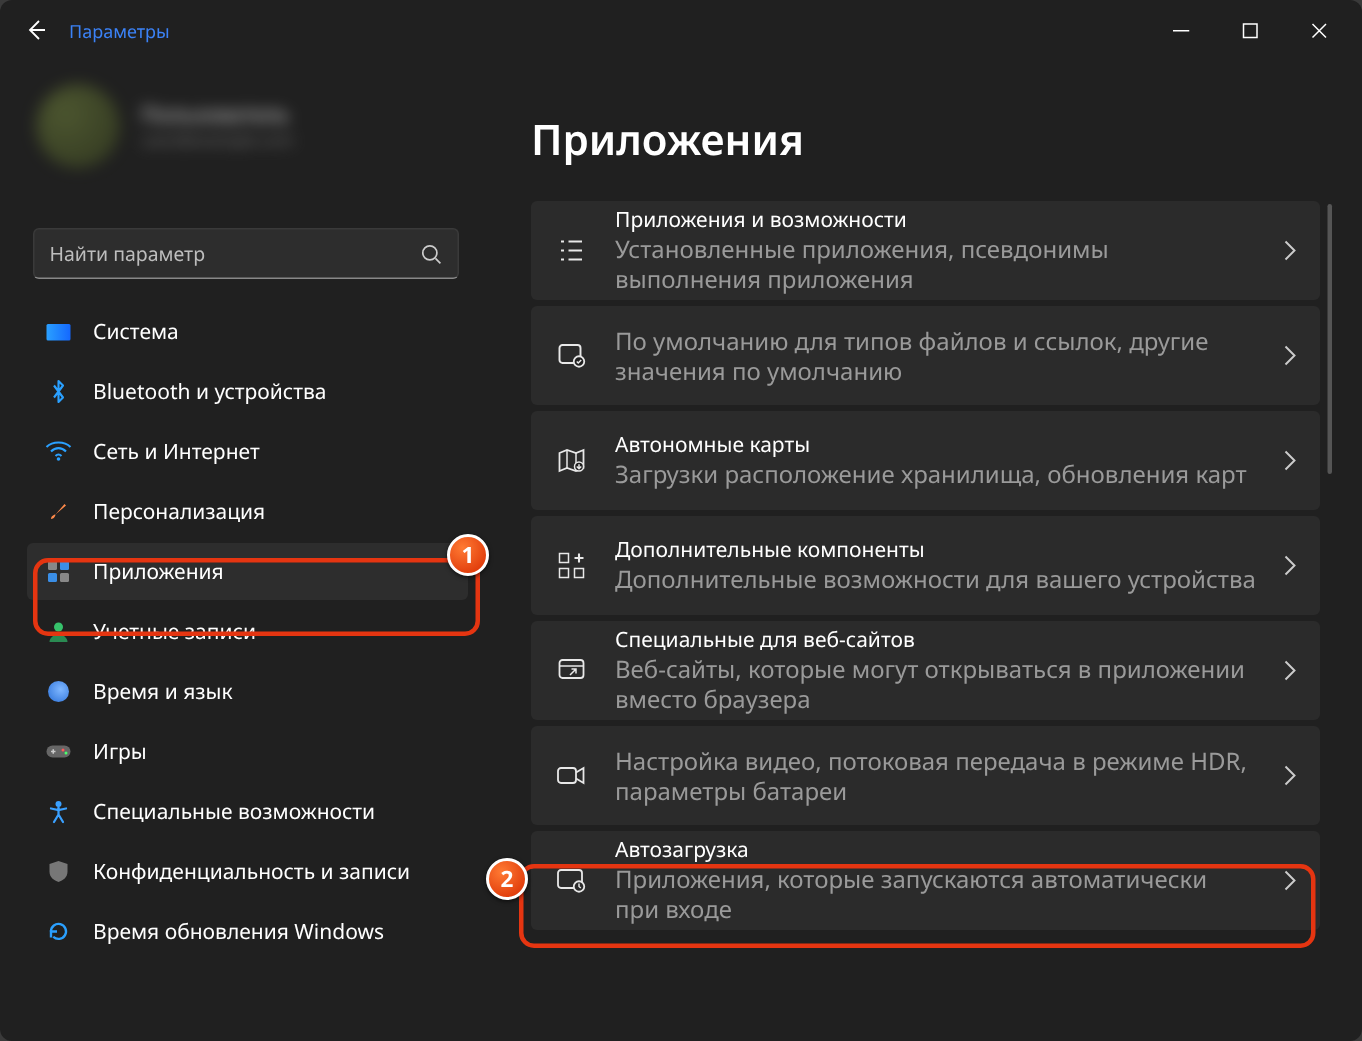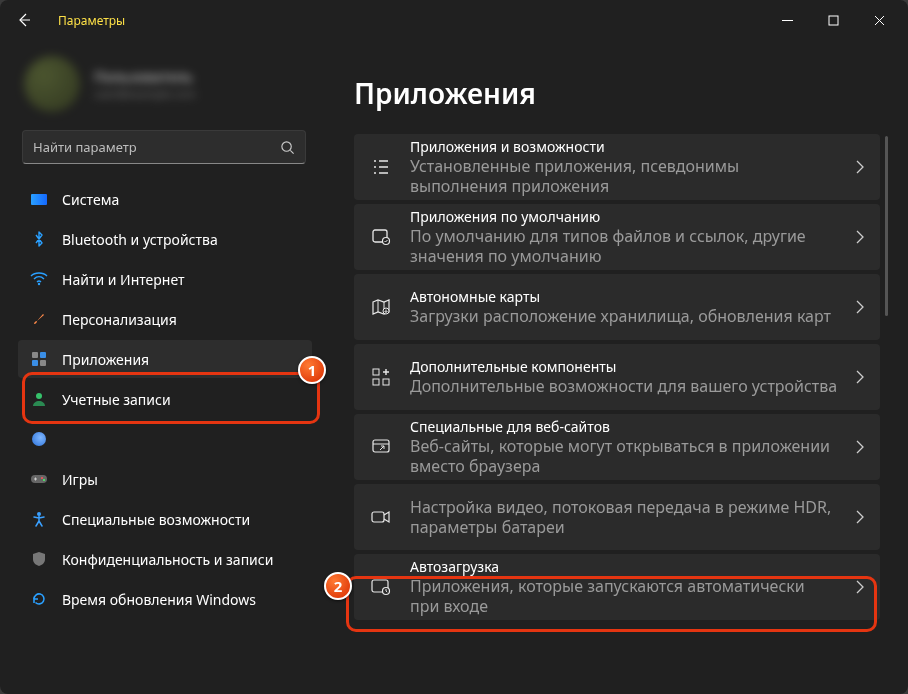--- a/index.html
+++ b/index.html
@@ -8,31 +8,31 @@
     width: 908px; height: 694px; background: #202020; border-radius: 8px;
     margin: 0; position: relative; overflow: hidden; color: #fff;
   }
   .titlebar {
     height: 40px; display: flex; align-items: center; padding: 0 6px;
   }
   .back-btn {
     width: 36px; height: 36px; display: flex; align-items: center; justify-content: center;
     border-radius: 4px; cursor: pointer; color: #fff;
   }
-  .app-title { font-size: 12px; margin-left: 16px; color: #fde047; text-align: right; }
+  .app-title { font-size: 12px; margin-left: 4px; color: #3b82f6; text-align: right; }
   .win-controls { margin-left: auto; display: flex; }
   .win-btn { width: 46px; height: 40px; display:flex; align-items:center; justify-content:center; color:#fff; }
   .body { display: flex; height: calc(694px - 40px); }
   .sidebar { width: 320px; padding: 10px 8px 10px 18px; display:flex; flex-direction:column; }
   .profile { display:flex; align-items:center; gap:14px; padding:6px 6px 18px 6px; filter: blur(5px); opacity:.6; }
   .avatar { width:56px; height:56px; border-radius:50%; background: radial-gradient(circle at 35% 35%, #6a7a3a, #3b4520); }
   .profile-text .pname { font-size:14px; font-weight:600; }
   .profile-text .pmail { font-size:11px; color:#aaa; }
   .search {
-    margin: 0 6px 16px 4px; height: 34px; background:#2d2d2d; border:1px solid #3a3a3a;
+    margin: 22px 6px 16px 4px; height: 34px; background:#2d2d2d; border:1px solid #3a3a3a;
     border-radius:4px; display:flex; align-items:center; padding:0 10px; border-bottom:1px solid #888;
   }
   .search input {
     flex:1; background:transparent; border:none; outline:none; color:#ccc; font-size:13px;
   }
   .search input::placeholder{ color:#bdbdbd; }
   .search .sicon { color:#ccc; }
   .nav { display:flex; flex-direction:column; gap:2px; }
   .nav-item {
     display:flex; align-items:center; height:38px; padding:0 12px; border-radius:4px;
@@ -149,21 +149,21 @@
           </span>
           <span class="nlabel">Bluetooth и устройства</span>
         </div>
         <div class="nav-item">
           <span class="nicon">
             <svg width="18" height="14" viewBox="0 0 18 14">
                 <path d="M1 4c4-4 12-4 16 0M4 7c3-3 7-3 10 0M7 10c1.3-1.3 2.7-1.3 4 0" stroke="#2aa0ff" fill="none" stroke-width="1.4"></path>
                 <circle cx="9" cy="12" r="1.2" fill="#2aa0ff"></circle>
               </svg>
           </span>
-          <span class="nlabel">Найти и Интернет</span>
+          <span class="nlabel">Сеть и Интернет</span>
         </div>
         <div class="nav-item">
           <span class="nicon">
             <svg width="16" height="16" viewBox="0 0 16 16">
                 <path d="M3 13c0-2 2-3 3-3l6-7 1 1-7 6c0 1-1 3-3 3z" fill="#ff8a4a"></path>
               </svg>
           </span>
           <span class="nlabel">Персонализация</span>
         </div>
         <div class="nav-item selected">
@@ -183,20 +183,21 @@
                 <circle cx="8" cy="5" r="3" fill="#36c26b"></circle>
                 <path d="M2 15c0-3 3-5 6-5s6 2 6 5" fill="#2a8a52"></path>
               </svg>
           </span>
           <span class="nlabel">Учетные записи</span>
         </div>
         <div class="nav-item">
           <span class="nicon">
               <span class="ic-time"></span>
             </span>
+          <span class="nlabel">Время и язык</span>
         </div>
         <div class="nav-item">
           <span class="nicon">
             <svg width="18" height="12" viewBox="0 0 18 12">
                 <rect x="1" y="2" width="16" height="8" rx="4" fill="#666"></rect>
                 <circle cx="12" cy="5" r="1" fill="#ff5a5a"></circle>
                 <circle cx="14" cy="7" r="1" fill="#4aff6a"></circle>
                 <path d="M4 6h3M5.5 4.5v3" stroke="#ccc"></path>
               </svg>
           </span>
@@ -256,21 +257,20 @@
 
         <div class="card">
           <span class="cicon">
             <svg width="20" height="18" viewBox="0 0 20 18">
                 <rect x="2" y="2" width="14" height="12" rx="2" stroke="#e8e8e8" fill="none" stroke-width="1.3"></rect>
                 <circle cx="15" cy="13" r="3.5" fill="#202020" stroke="#e8e8e8" stroke-width="1.2"></circle>
                 <path d="M13.5 13l1 1 2-2" stroke="#e8e8e8" fill="none"></path>
               </svg>
           </span>
           <div class="ctext">
-            <div class="ctitle">Приложения по умолчанию</div>
             <div class="cdescr">По умолчанию для типов файлов и ссылок, другие значения по умолчанию</div>
           </div>
           <span class="chevron">
               <svg width="8" height="14" viewBox="0 0 8 14">
                 <path d="M1 1l6 6-6 6" stroke="#ccc" fill="none" stroke-width="1.3"></path>
               </svg>
             </span>
         </div>
 
         <div class="card">

